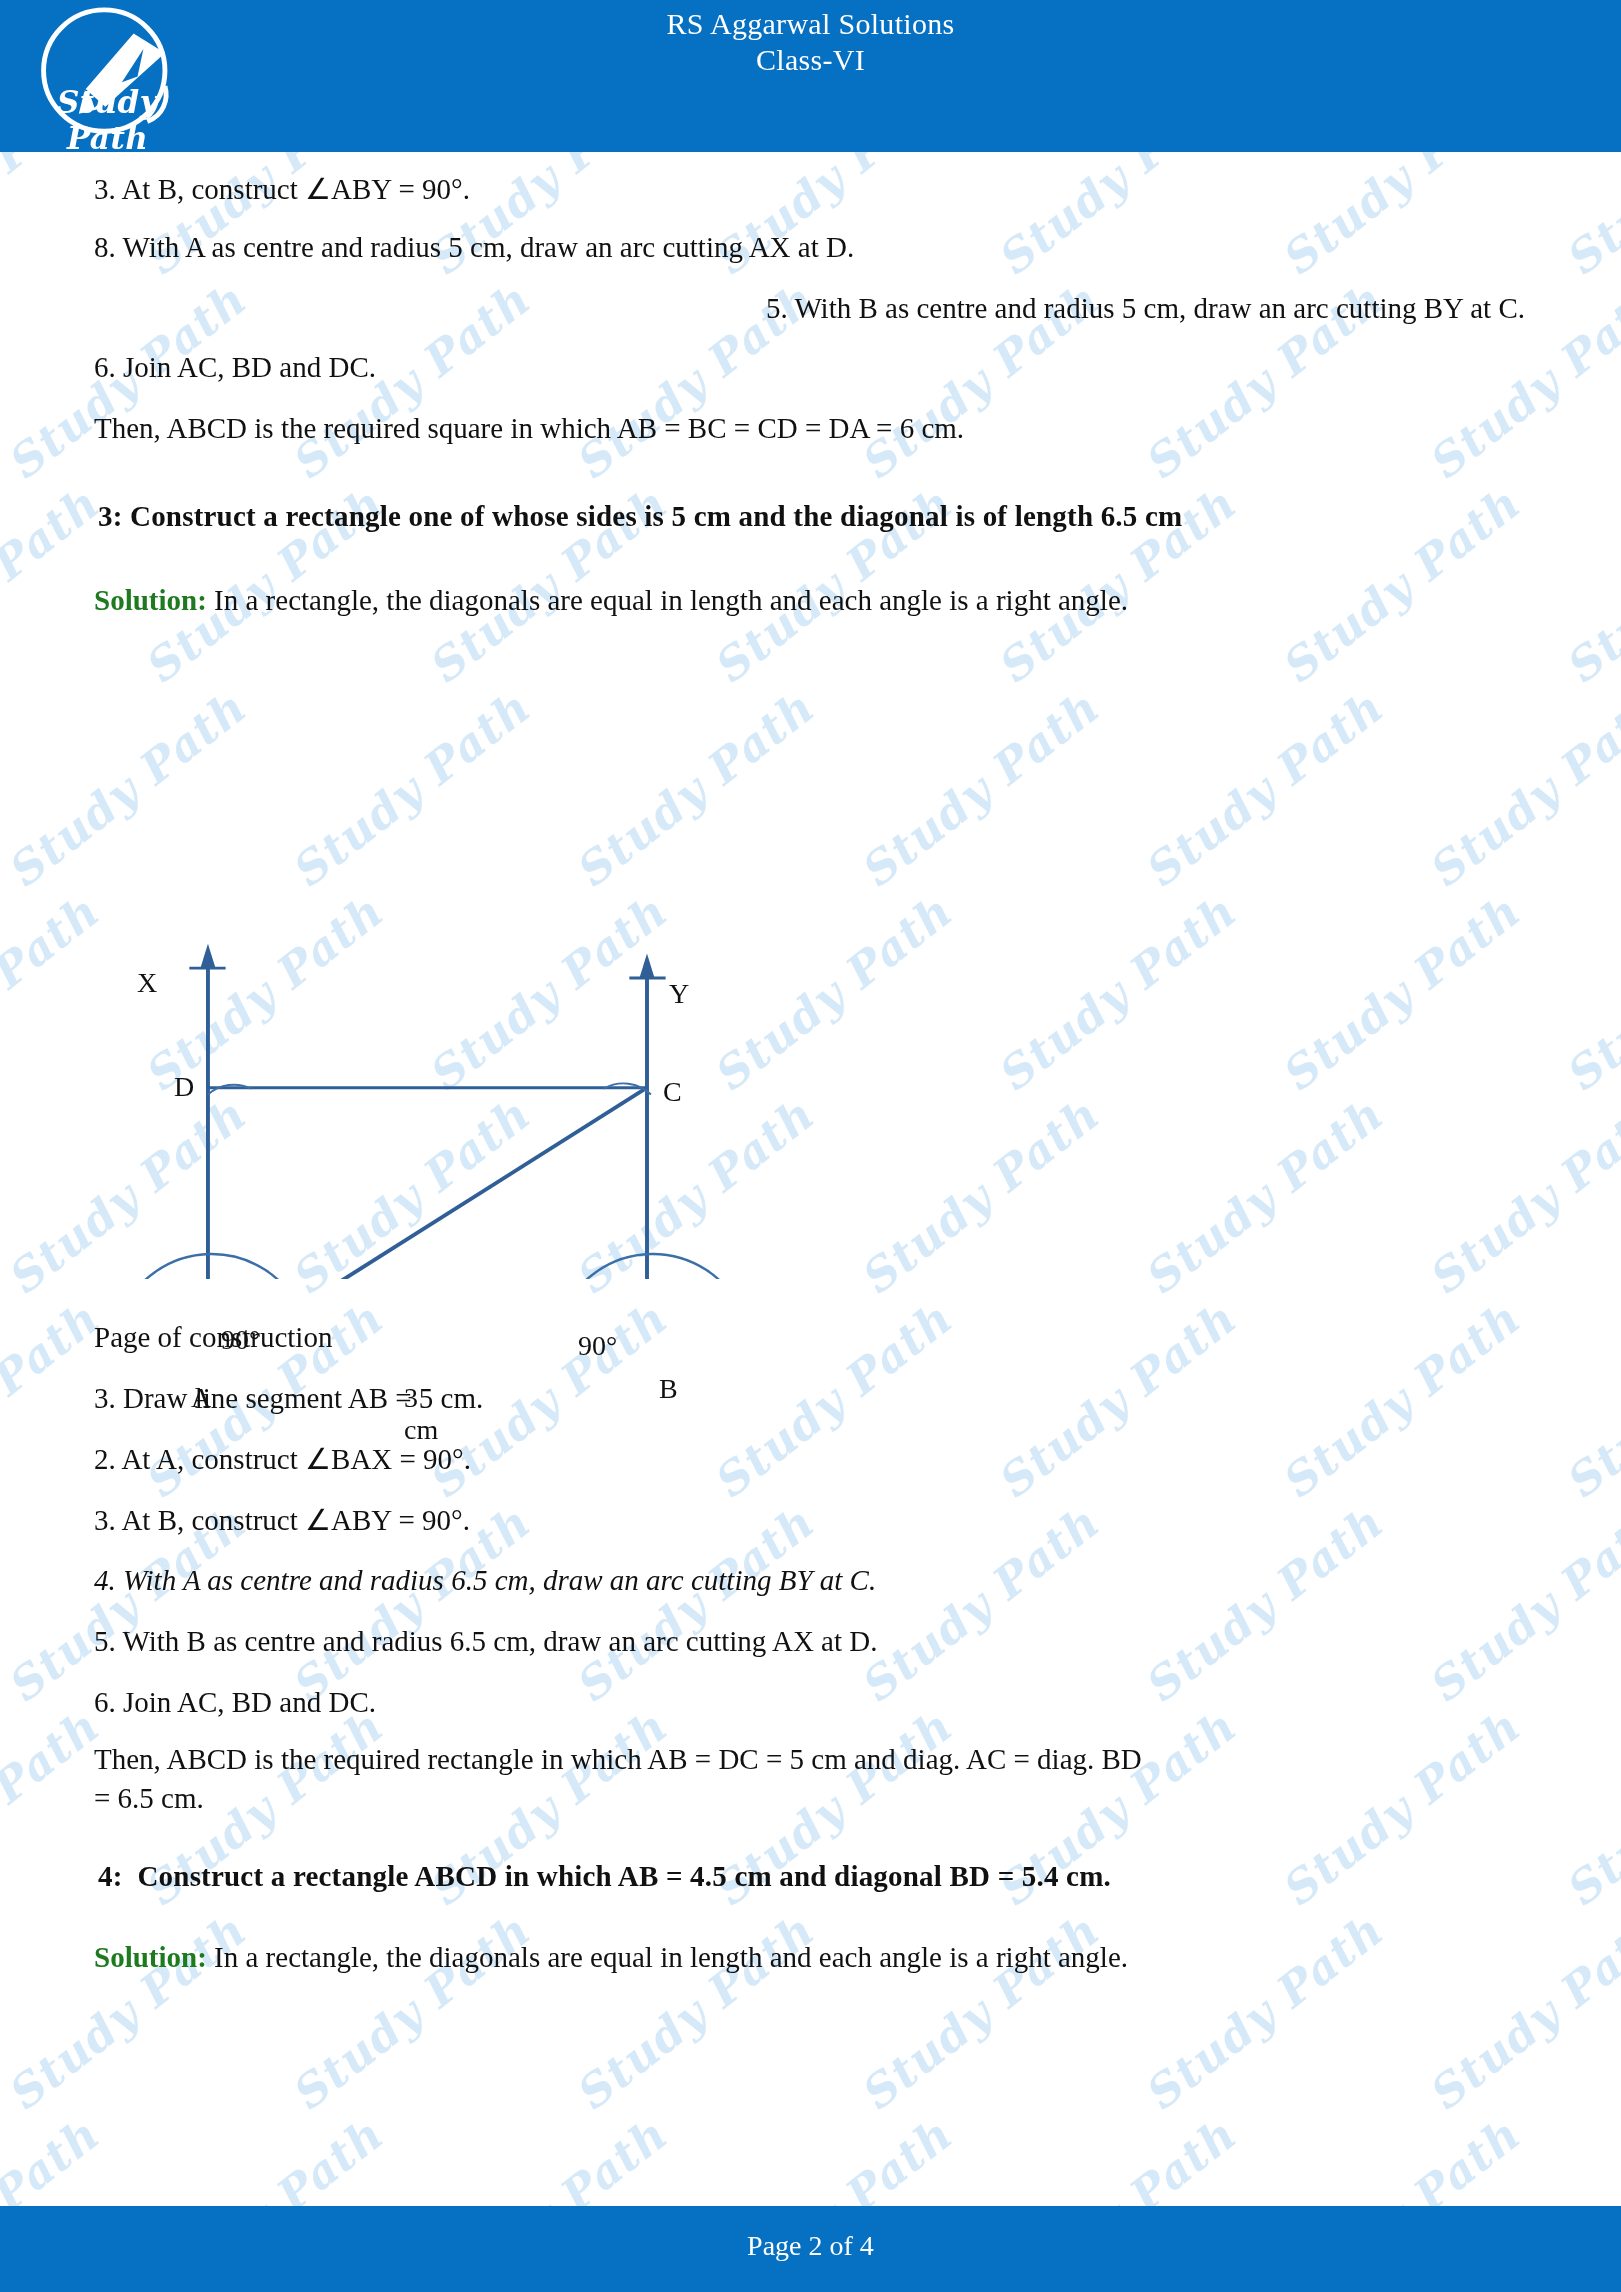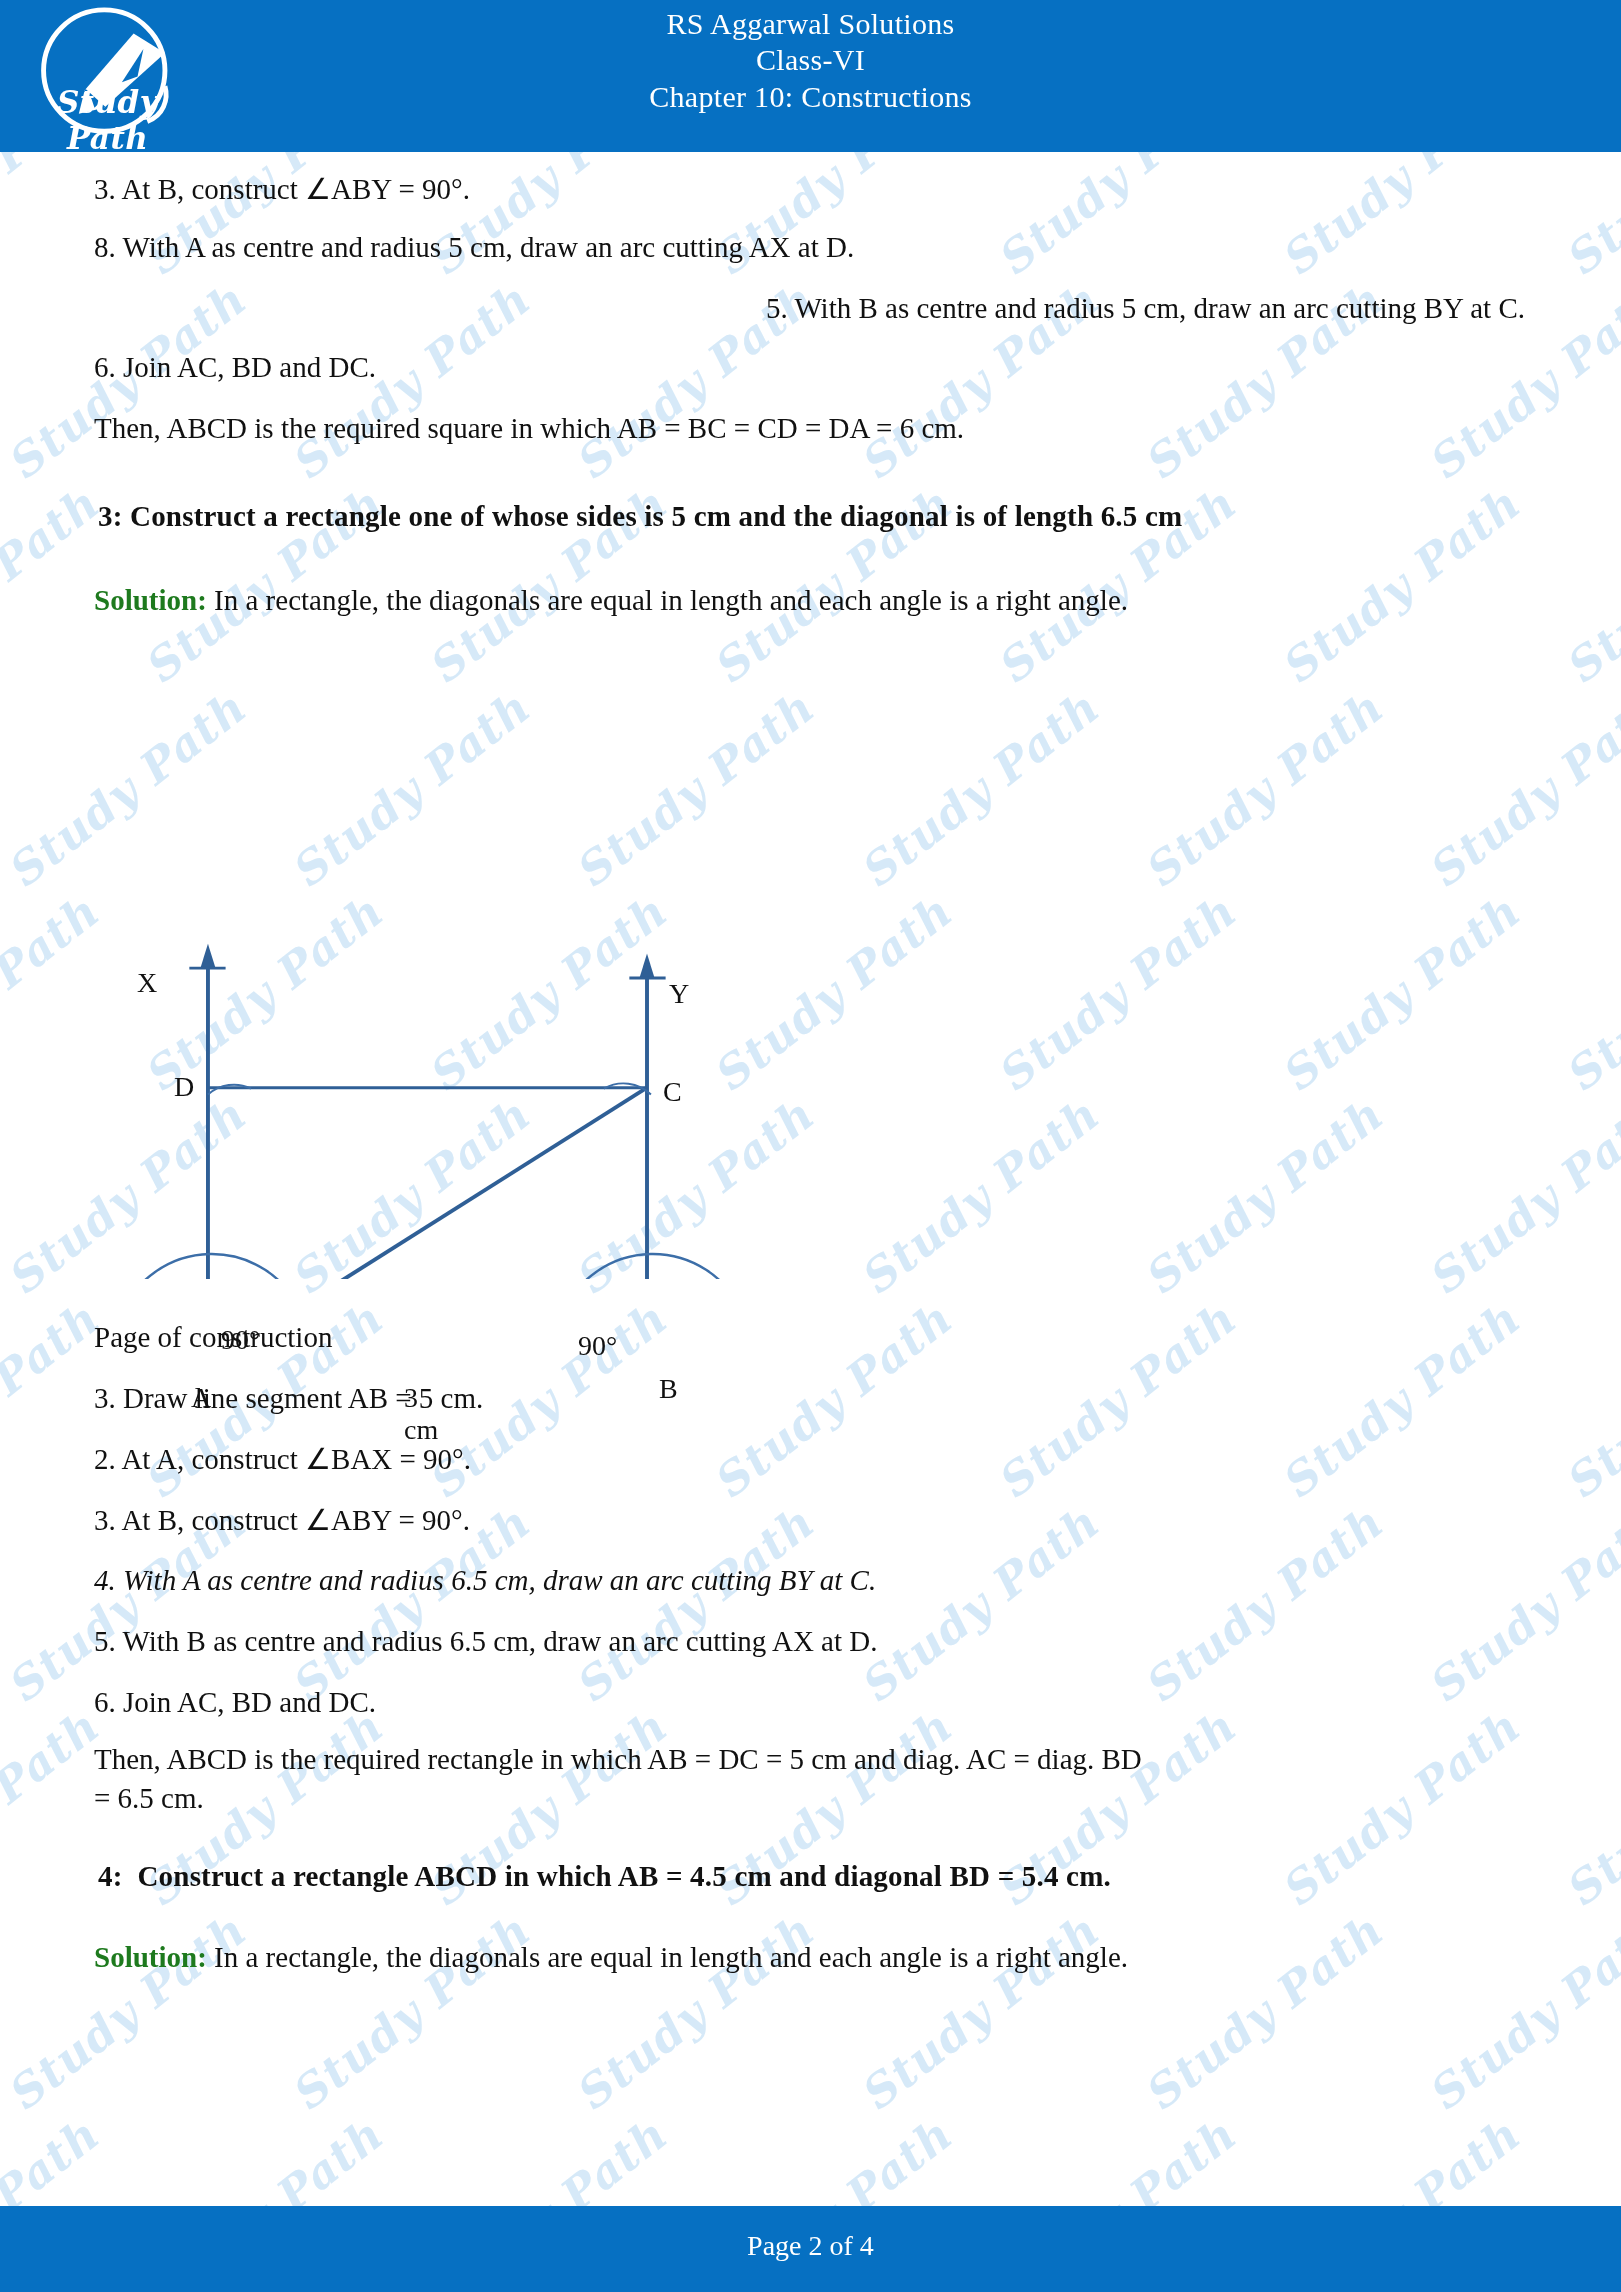--- a/index.html
+++ b/index.html
@@ -238,21 +238,20 @@
       <path d="M74 92 L84 98 L78 104 Z" fill="#0670C2"></path>
       <path d="M128 44 L106 78 L122 72 Z" fill="#0670C2"></path>
       <path d="M132 118 C148 112 154 96 150 82" fill="none" stroke="#ffffff" stroke-width="5"></path>
     </svg>
   </div>
   <div id="logo-text">Study Path</div>
 
   <div id="header-titles">
     <span class="hline">RS Aggarwal Solutions</span>
     <span class="hline">Class-VI</span>
-    <span class="hline">Chapter 10: Constructions</span>
   </div>
 </div>
 
 <div id="content">
 
   <div class="para" style="left:94px; top:-39px; width:1431px;">2. At A, construct ∠BAX = 90°.</div>
 
   <div class="para" style="left:94px; top:17.6px; width:1431px;">3. At B, construct ∠ABY = 90°.</div>
 
   <div class="para" style="left:94px; top:76px; width:1431px;">8. With A as centre and radius 5 cm, draw an arc cutting AX at D.</div>

